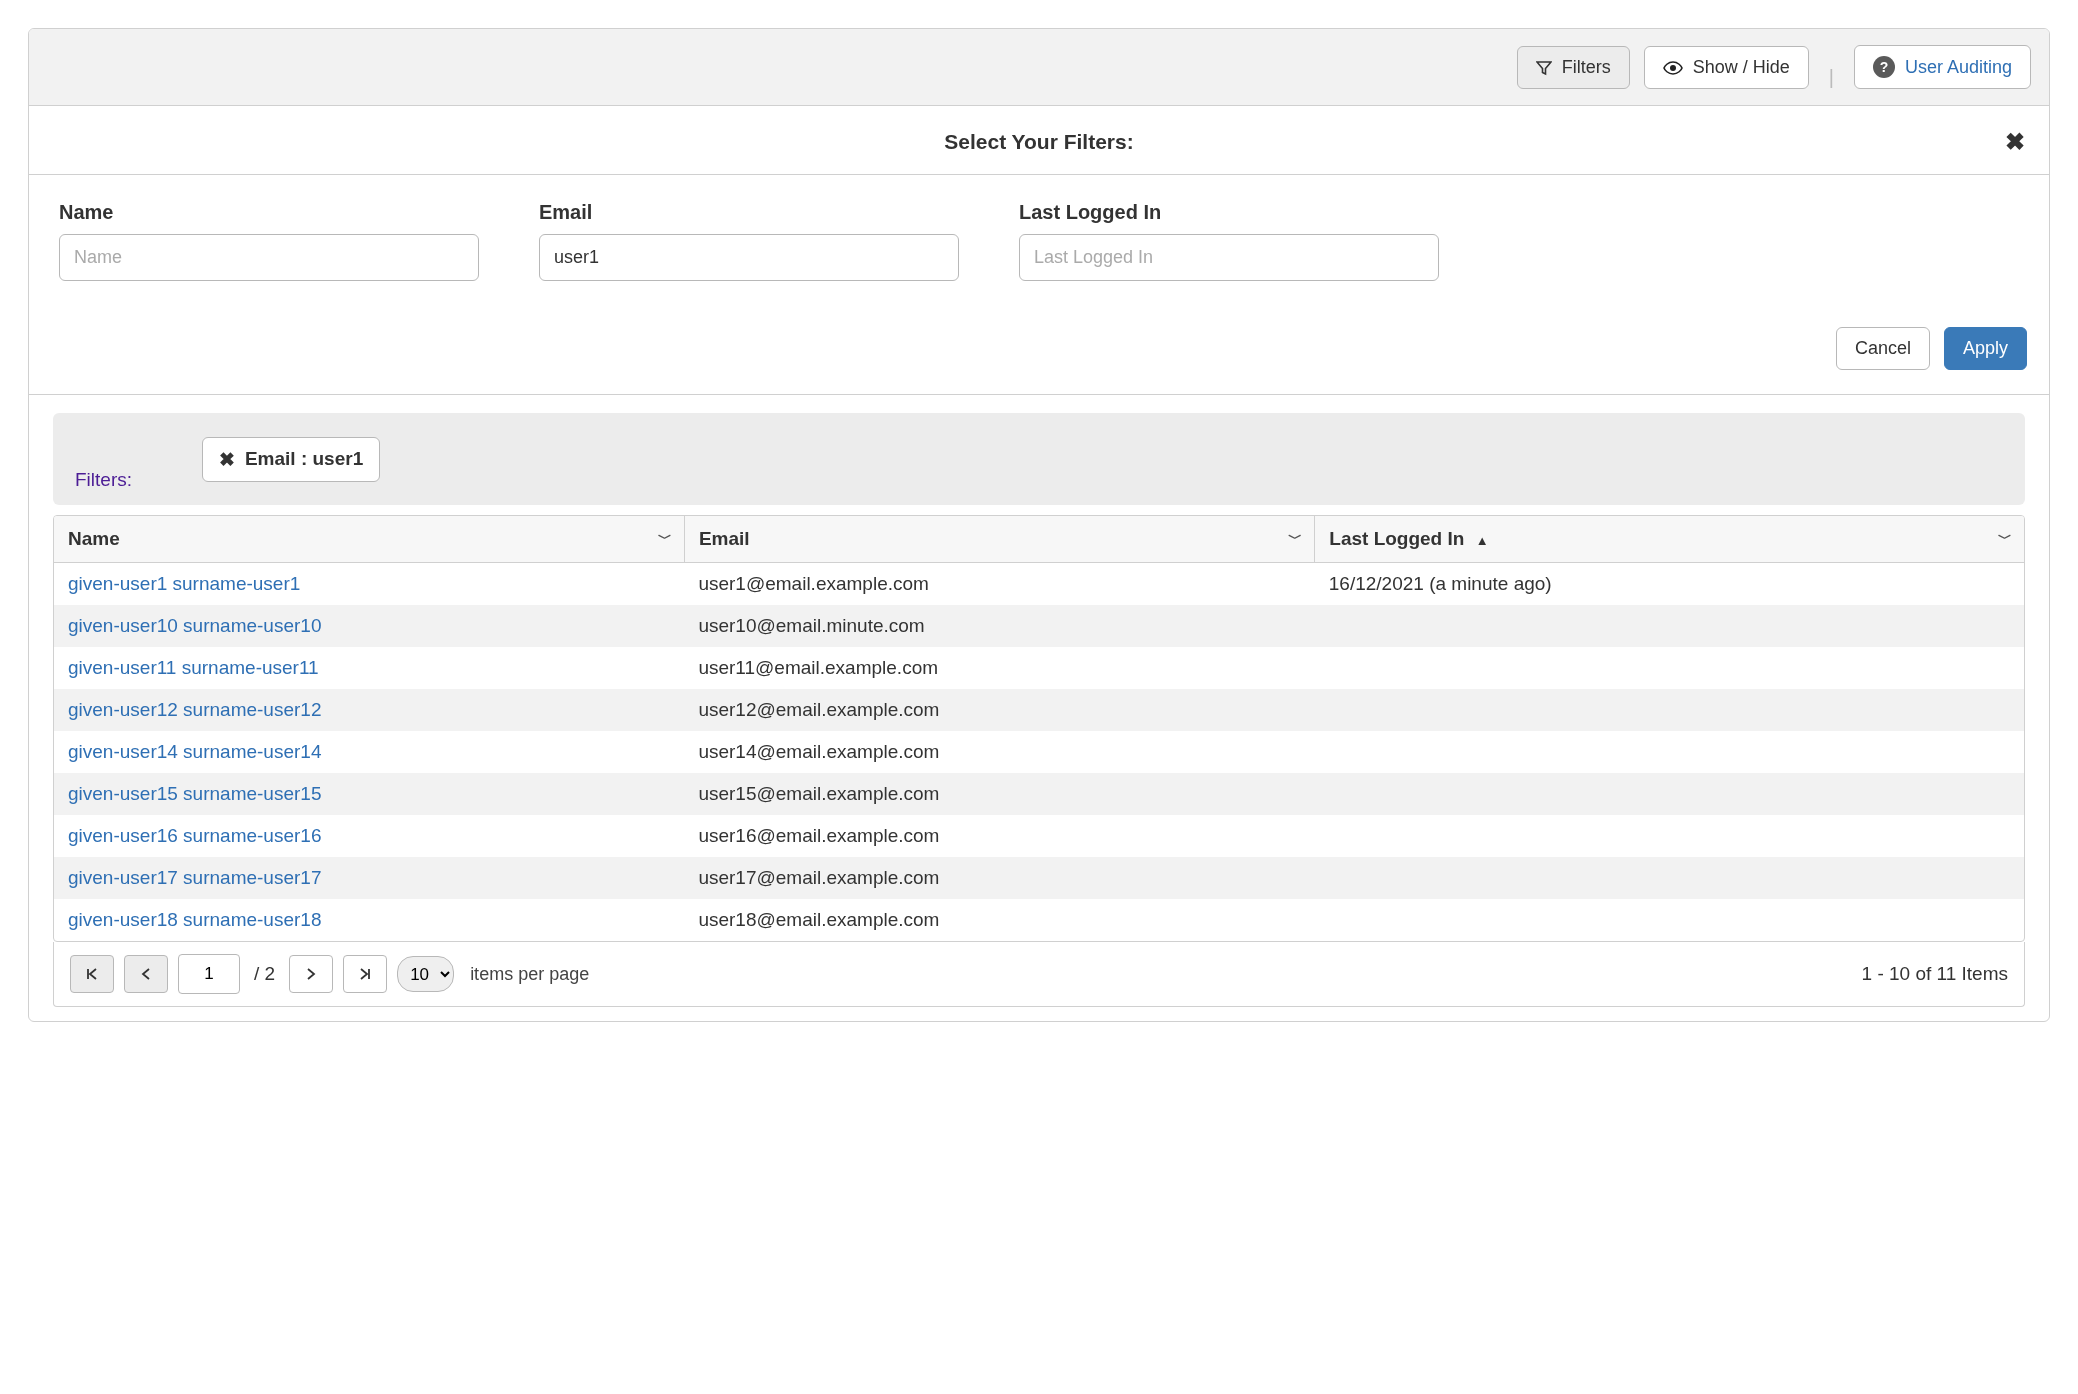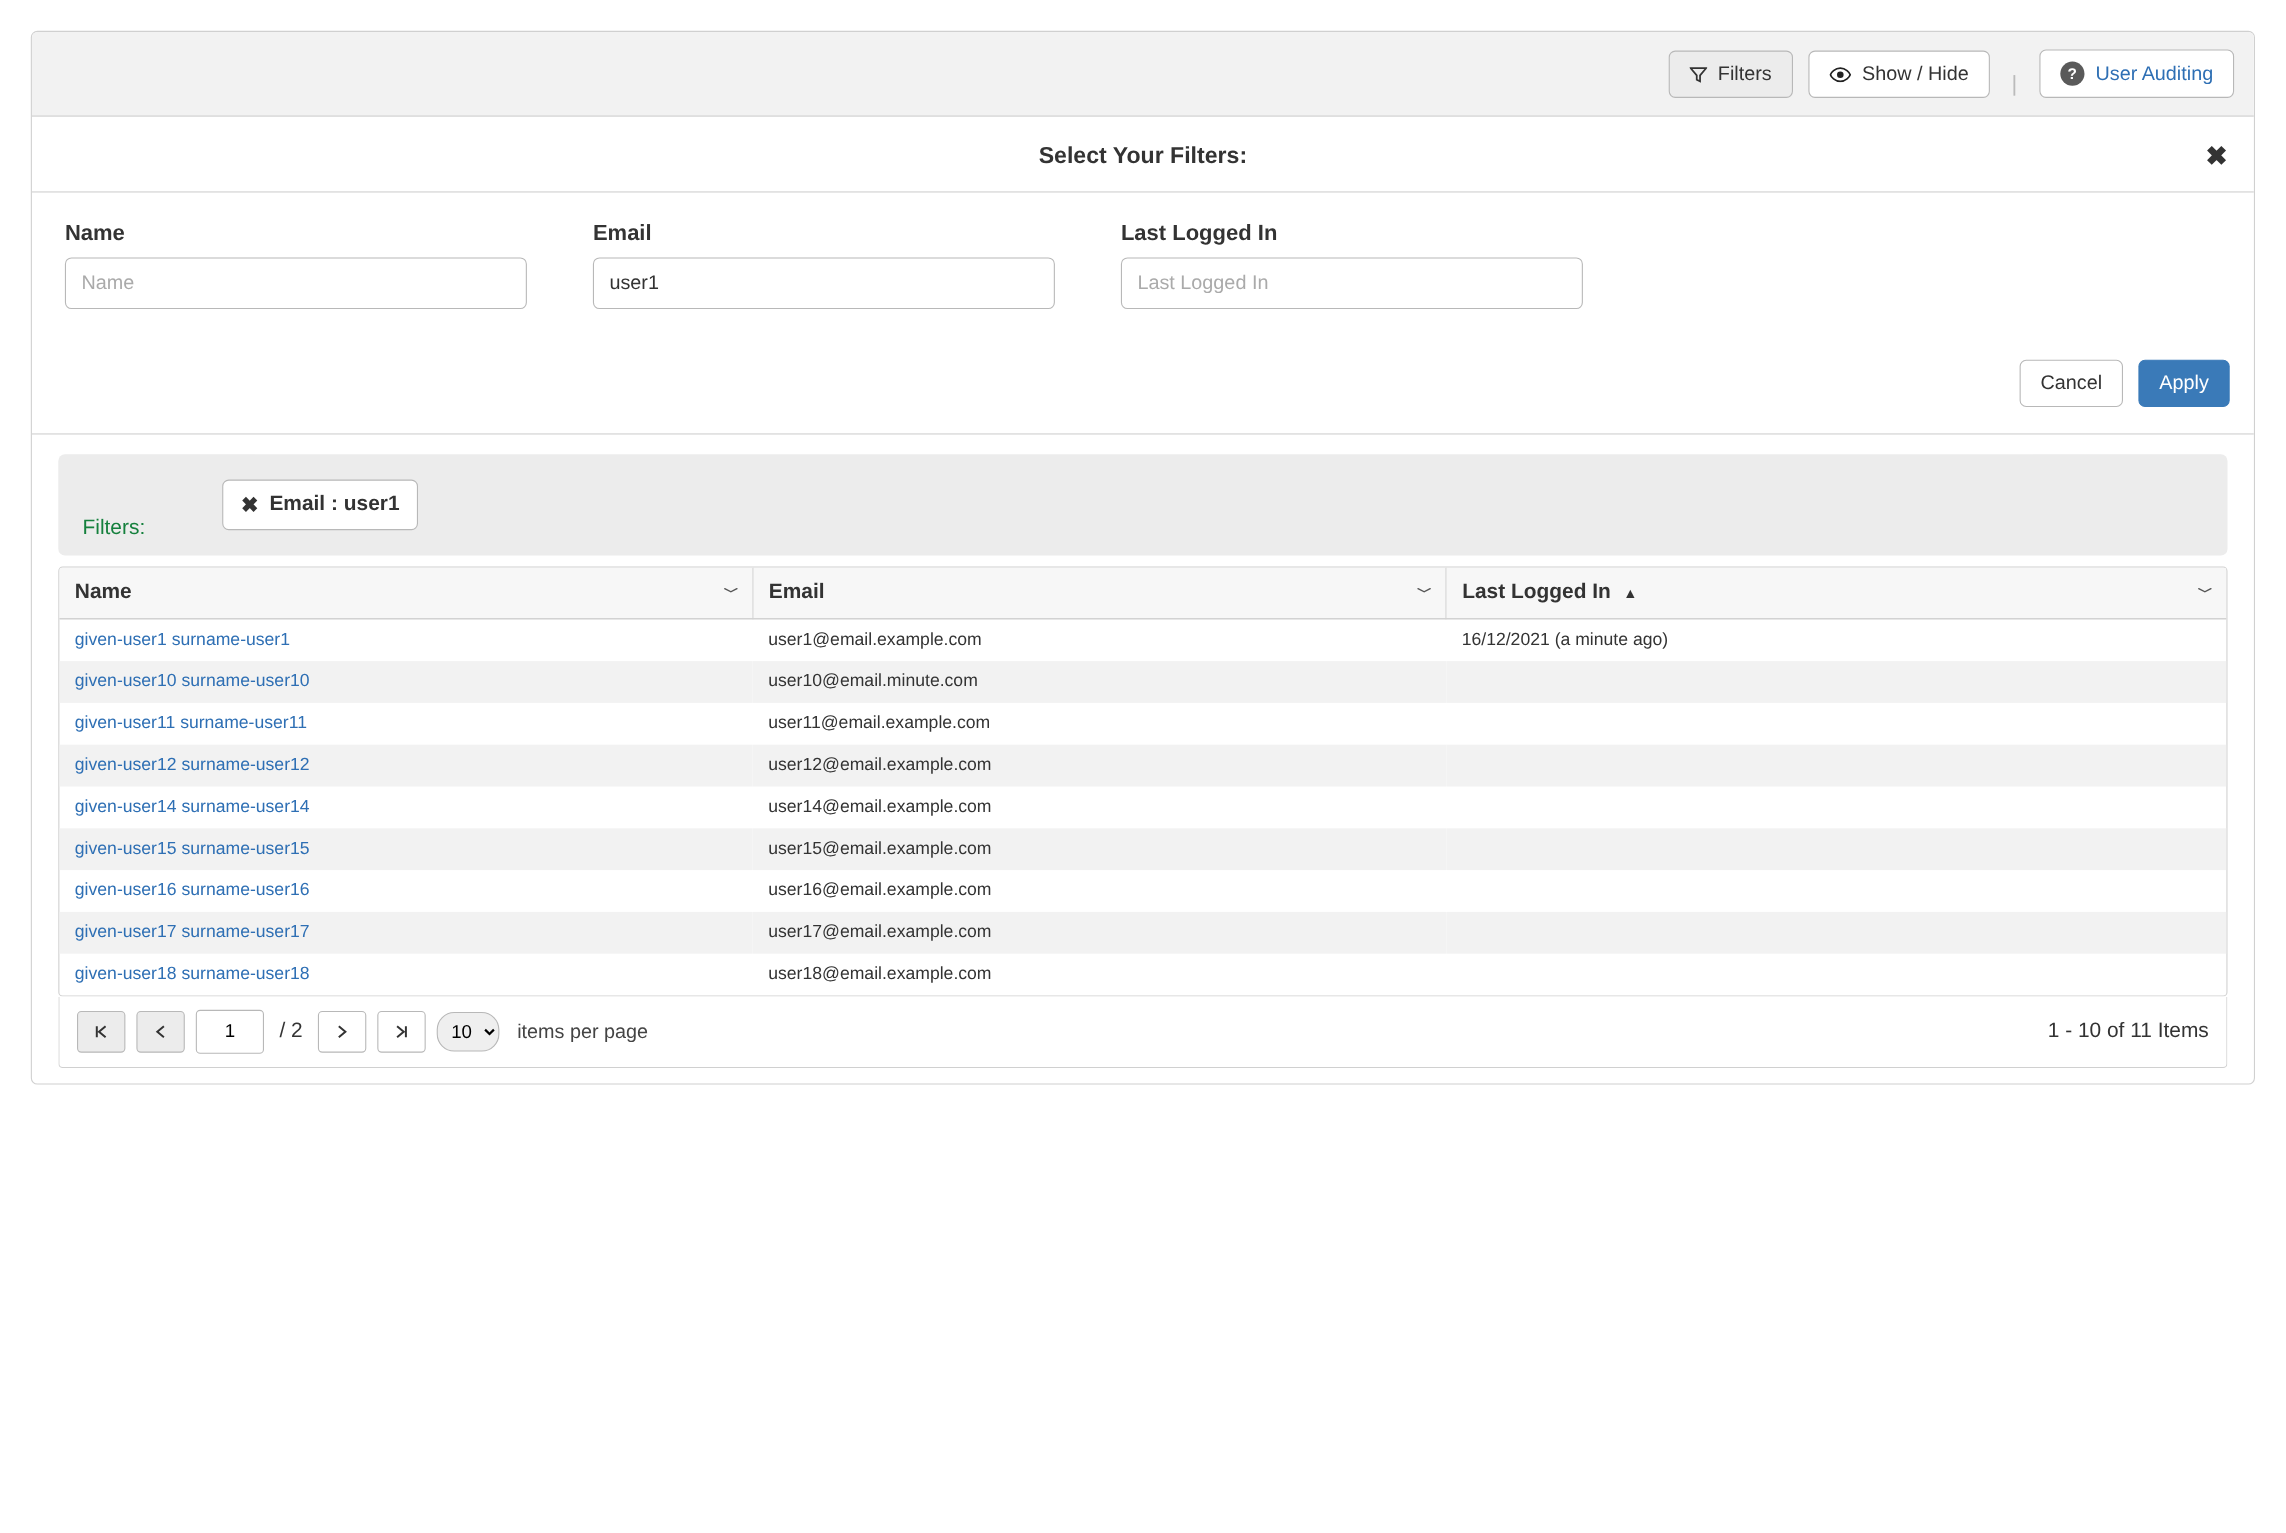--- a/index.html
+++ b/index.html
@@ -31,32 +31,32 @@
   .filter-body{display:flex;gap:60px;padding:26px 30px 6px;}
   .field{display:flex;flex-direction:column;gap:10px;min-width:420px;}
   .field label{font-size:20px;font-weight:700;}
   .field input{border:1px solid var(--border-dark);border-radius:6px;padding:12px 14px;font-size:18px;color:var(--text);}
   .field input::placeholder{color:#aaa;}
   .filter-actions{display:flex;justify-content:flex-end;gap:14px;padding:40px 22px 24px;border-bottom:1px solid var(--border);}
   .btn.primary{background:var(--btn-primary);color:var(--btn-primary-text);border-color:var(--btn-primary);}
 
   
   .applied{margin:18px 24px 10px;background:#ececec;border-radius:6px;padding:14px 22px;display:flex;align-items:center;gap:70px;}
-  .applied-label{font-size:19px;color:#15803d;margin-top:42px;}
+  .applied-label{font-size:19px;color:#4c1d95;margin-top:42px;}
   .chip{display:inline-flex;align-items:center;gap:10px;background:#fff;border:1px solid var(--border-dark);border-radius:6px;padding:10px 16px;font-size:19px;font-weight:700;cursor:pointer;}
   .chip .x{font-weight:900;}
 
   
   .grid{margin:8px 24px 0;border:1px solid var(--border);border-radius:4px;overflow:hidden;}
   table{border-collapse:collapse;width:100%;}
   thead th{background:var(--gray-light);border-bottom:1px solid var(--border);text-align:left;font-size:19px;font-weight:700;padding:12px 14px;position:relative;}
   thead th:not(:last-child){border-right:1px solid var(--border);}
   thead th .menu{position:absolute;right:12px;top:50%;transform:translateY(-50%);font-size:14px;color:#555;cursor:pointer;}
   thead th .sort{font-size:13px;margin-left:6px;}
-  tbody td{padding:10px 14px;font-size:16px;border:none;}
+  tbody td{padding:10px 14px;font-size:19px;border:none;}
   tbody tr:nth-child(even){background:#f2f2f2;}
   tbody td.name a{color:var(--link);text-decoration:none;}
 
   
   .pager{margin:0 24px 14px;border:1px solid var(--border);border-top:none;border-radius:0 0 4px 4px;background:#fff;padding:12px 16px;display:flex;align-items:center;justify-content:space-between;}
   .pager-left{display:flex;align-items:center;gap:10px;}
   .pbtn{border:1px solid var(--border-dark);background:#ececec;border-radius:4px;width:42px;height:36px;display:inline-flex;align-items:center;justify-content:center;cursor:pointer;}
   .pbtn.plain{background:#fff;}
   .page-input{width:56px;height:36px;border:1px solid var(--border-dark);border-radius:4px;text-align:center;font-size:17px;}
   .page-total{font-size:19px;padding:0 4px;}

